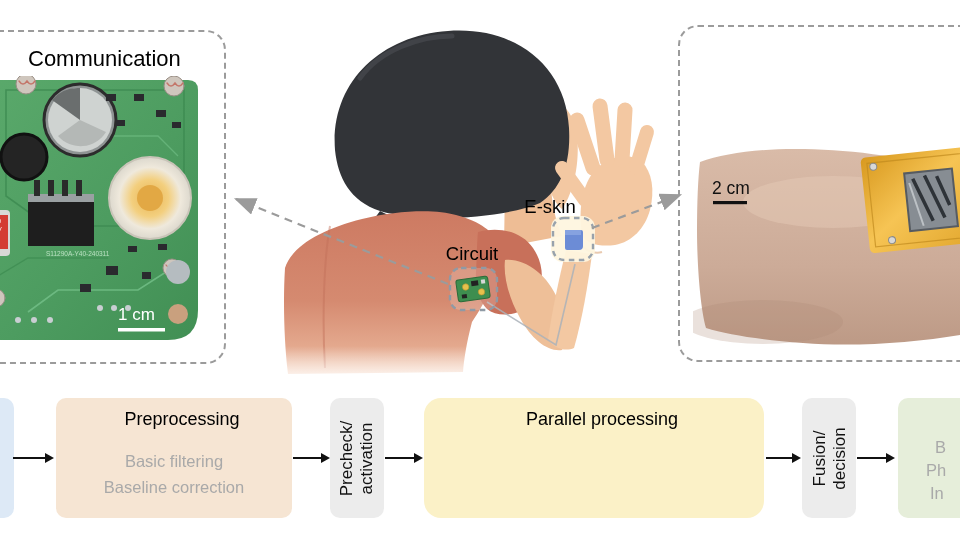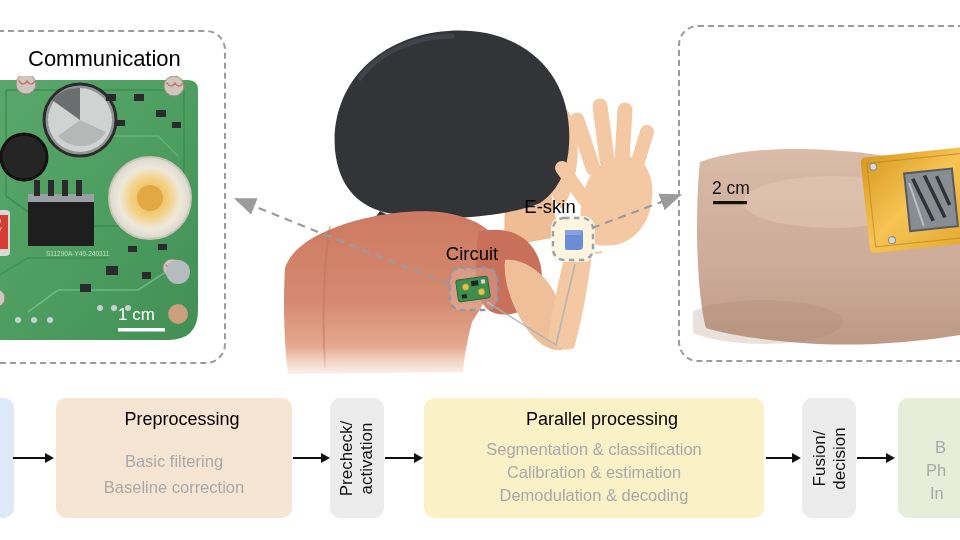--- a/index.html
+++ b/index.html
@@ -16,21 +16,21 @@
   .pcb-svg{position:absolute;left:-12px;top:76px;width:212px;height:270px;}
   .person-svg{position:absolute;left:230px;top:8px;width:470px;height:390px;}
   .arm-svg{position:absolute;left:693px;top:142px;width:267px;height:210px;}
   .overlay-svg{position:absolute;left:0;top:0;width:960px;height:540px;pointer-events:none;}
 
   
   .fbox{position:absolute;top:398px;height:120px;border-radius:10px;box-sizing:border-box;}
   .fbox-input{left:-30px;width:44px;background:#dde9f6;}
   .fbox-pre{left:56px;width:236px;background:#f6e5d3;}
   .fbox-precheck{left:330px;width:54px;background:#ececec;}
-  .fbox-parallel{left:424px;width:340px;background:#fbf1c7;}
+  .fbox-parallel{left:424px;width:340px;background:#fbf1c7;border-radius:17px;}
   .fbox-fusion{left:802px;width:54px;background:#ececec;}
   .fbox-output{left:898px;width:150px;background:#e6eeda;}
 
   .ftitle{position:absolute;left:0;right:0;top:11px;text-align:center;font-size:18px;color:#000;padding-left:16px;}
   .flines{position:absolute;left:0;right:0;text-align:center;font-size:16.5px;color:#a9a9a9;}
   .flines-2{top:50px;line-height:26px;}
   .flines-3{top:40px;line-height:23px;}
 
   .vwrap{position:absolute;inset:0;display:flex;align-items:center;justify-content:center;}
   .rot{transform:rotate(-90deg);white-space:nowrap;text-align:center;font-size:17px;
@@ -282,25 +282,20 @@
       <div>Precheck/</div>
       <div>activation</div>
     </div>
       </div>
   </div>
 
   <div class="farrow" style="left:385px;width:29px;"></div>
 
   <div class="fbox fbox-parallel">
     <div class="ftitle">Parallel processing</div>
-    <div class="flines flines-3">
-      <div>Segmentation &amp; classification</div>
-      <div>Calibration &amp; estimation</div>
-      <div>Demodulation &amp; decoding</div>
-    </div>
   </div>
 
   <div class="farrow" style="left:766px;width:26px;"></div>
 
   <div class="fbox fbox-fusion">
     <div class="vwrap">
         <div class="rot">
       <div>Fusion/</div>
       <div>decision</div>
     </div>

